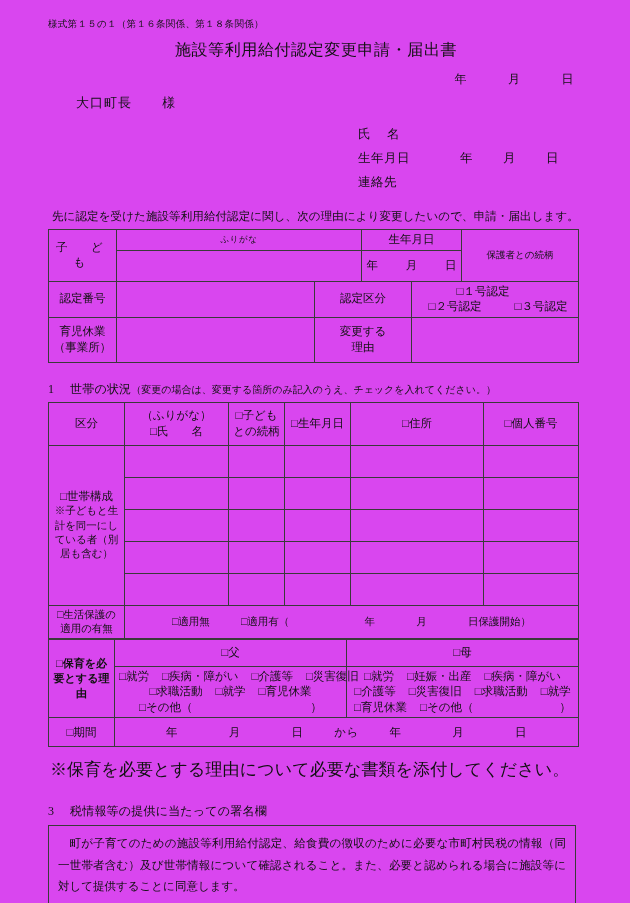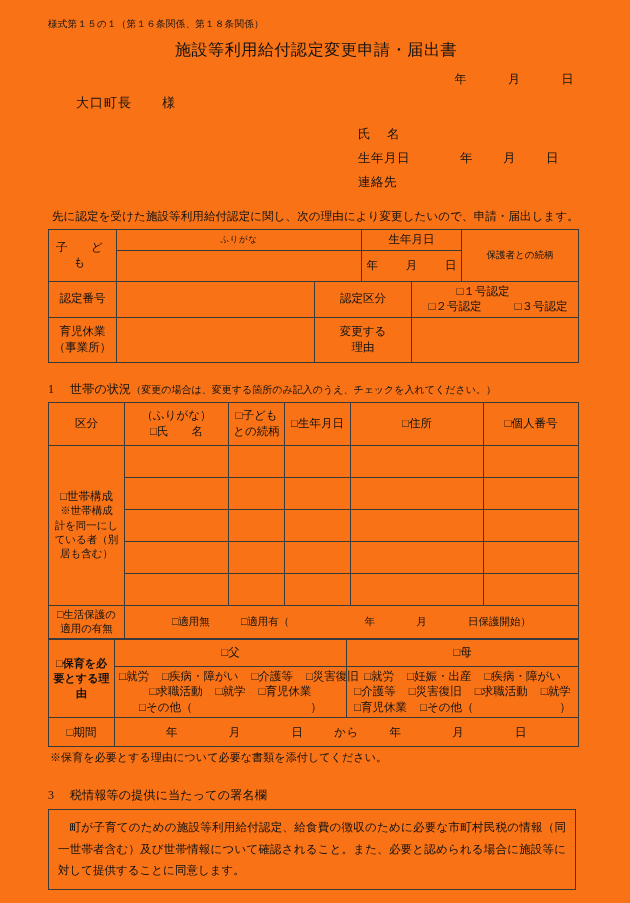--- a/index.html
+++ b/index.html
@@ -8,21 +8,21 @@
     background: #ffffff;
   }
   body {
     font-family: "Liberation Serif", "DejaVu Serif", serif;
     color: #111111;
   }
   #page {
     position: relative;
     width: 630px;
     height: 903px;
-    background: #f97316;
+    background: #d946ef;
     overflow: hidden;
     box-sizing: border-box;
     padding: 0;
   }
   .sheet {
     position: absolute;
     left: 48px;
     top: 0;
     width: 536px;
   }
@@ -157,22 +157,22 @@
   }
   .cc-lines .ln { white-space: nowrap; display: block; }
   .cc-lines .ck { margin-right: 13px; display: inline-block; }
   .cc-lines .ck:last-child { margin-right: 0; }
   .paren-fill { display: inline-block; }
   .period-row td { height: 24px; }
   .period-body { text-align: left; padding-left: 34px; letter-spacing: 0.5px; }
   .period-body span { display: inline-block; }
   .p-gap { width: 44px; }
   .note-line {
-    font-size: 11px;
-    margin-top: 3px;
+    font-size: 17px;
+    margin-top: 11px;
     margin-left: 2px;
     letter-spacing: 0.1px;
   }
 
   
   .consent-box {
     border: 1px solid #3a3a3a;
     width: 528px;
     margin-top: 5px;
     padding: 7px 9px 8px 9px;
@@ -304,21 +304,21 @@
             <div>□子ども</div>
             <div>との続柄</div>
           </td>
           <td>□生年月日</td>
           <td>□住所</td>
           <td>□個人番号</td>
         </tr>
         <tr class="hh-row">
           <td rowspan="5" class="hh-label-cell">
             <div class="l1">□世帯構成</div>
-            <div>※世帯構成</div>
+            <div>※子どもと生</div>
             <div>計を同一にし</div>
             <div>ている者（別</div>
             <div>居も含む）</div>
           </td>
           <td></td>
           <td></td>
           <td></td>
           <td></td>
           <td></td>
         </tr>

